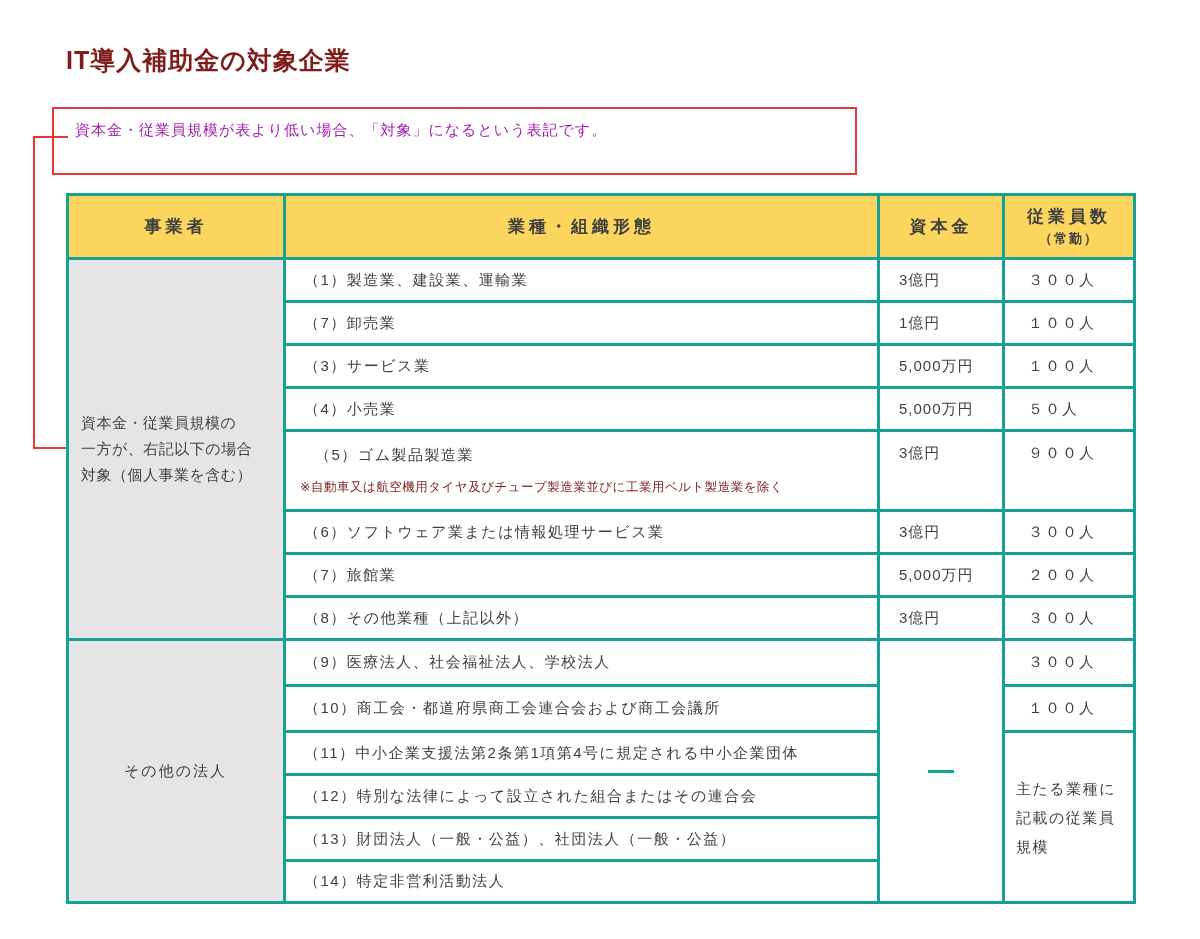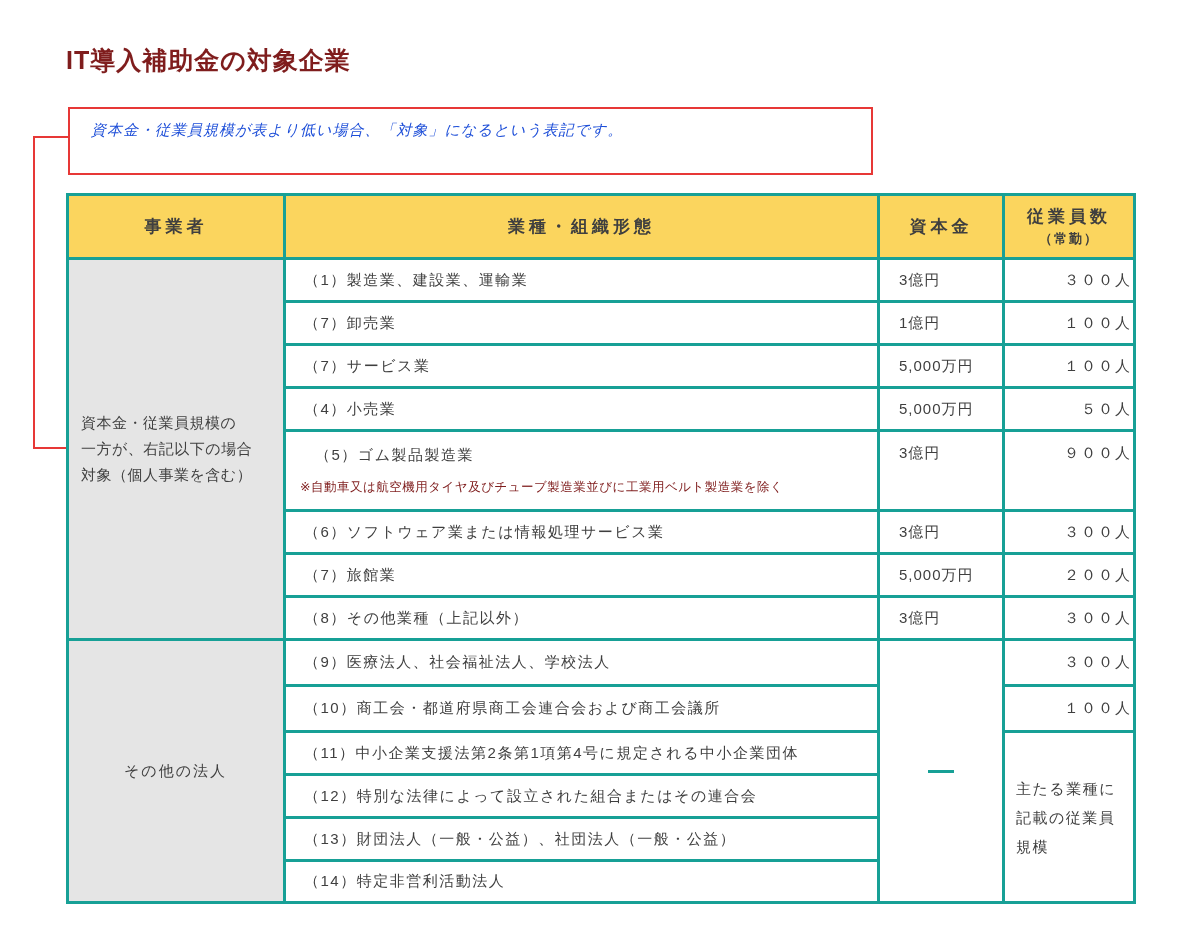--- a/index.html
+++ b/index.html
@@ -6,24 +6,24 @@
   body {
     width:1200px; height:939px; position:relative; overflow:hidden;
     font-family:"Liberation Sans","DejaVu Sans",sans-serif;
     -webkit-font-smoothing:antialiased;
   }
   .page-title {
     position:absolute; left:66px; top:44px;
     font-size:25px; font-weight:bold; color:#7f1d1d; letter-spacing:1px;
   }
   .note-box {
-    position:absolute; left:68px; top:107px; width:805px; height:68px;
+    position:absolute; left:52px; top:107px; width:805px; height:68px;
     box-sizing:border-box; border:2px solid #e73836;
-    color:#1d4ed8; font-size:15px; letter-spacing:1px;
-    padding:8px 0 0 21px; line-height:26px;font-style:italic;
+    color:#a21caf; font-size:15px; letter-spacing:1px;
+    padding:8px 0 0 21px; line-height:26px;
   }
   .conn { position:absolute; background:#e73836; }
   .conn-h1 { left:33px; top:136px; width:35px; height:2px; }
   .conn-v  { left:33px; top:136px; width:2px;  height:313px; }
   .conn-h2 { left:33px; top:447px; width:33px; height:2px; }
 
   table.elig {
     position:absolute; left:66px; top:193px; width:1067px;
     border-collapse:collapse; table-layout:fixed;
   }
@@ -40,21 +40,21 @@
 
   td.group-cell {
     background:#e5e5e5; vertical-align:middle;
     padding-left:12px; line-height:26px; letter-spacing:0.5px;
     white-space:pre-line; font-size:15px;
   }
   td.group-cell.centered { text-align:center; padding-left:0; letter-spacing:2px; }
 
   td.industry  { padding-left:18px; letter-spacing:1.5px; }
   td.capital   { padding-left:19px; letter-spacing:1px; }
-  td.employees { padding-left:23px; letter-spacing:2px;text-align:right; }
+  td.employees { padding-left:23px; letter-spacing:2px; }
 
   tr.r-std  { height:43px; }
   tr.r-tall { height:80px; }
   tr.r-g2a  { height:46px; }
   tr.r-last { height:42px; }
 
   td.v-top { vertical-align:top; padding-top:12px; }
   td.industry-tall { padding-left:8px; vertical-align:top; }
   .r5-main { padding:13px 0 0 21px; letter-spacing:1.5px; }
   .r5-note { padding:14px 0 0 6px; font-size:12.5px; letter-spacing:0.5px; color:#7f1d1d; }
@@ -106,21 +106,21 @@
       <td class="industry">（1）製造業、建設業、運輸業</td>
       <td class="capital">3億円</td>
       <td class="employees">３００人</td>
     </tr>
     <tr class="r-std">
       <td class="industry">（7）卸売業</td>
       <td class="capital">1億円</td>
       <td class="employees">１００人</td>
     </tr>
     <tr class="r-std">
-      <td class="industry">（7）サービス業</td>
+      <td class="industry">（3）サービス業</td>
       <td class="capital">5,000万円</td>
       <td class="employees">１００人</td>
     </tr>
     <tr class="r-std">
       <td class="industry">（4）小売業</td>
       <td class="capital">5,000万円</td>
       <td class="employees">５０人</td>
     </tr>
     <tr class="r-tall">
       <td class="industry-tall">

